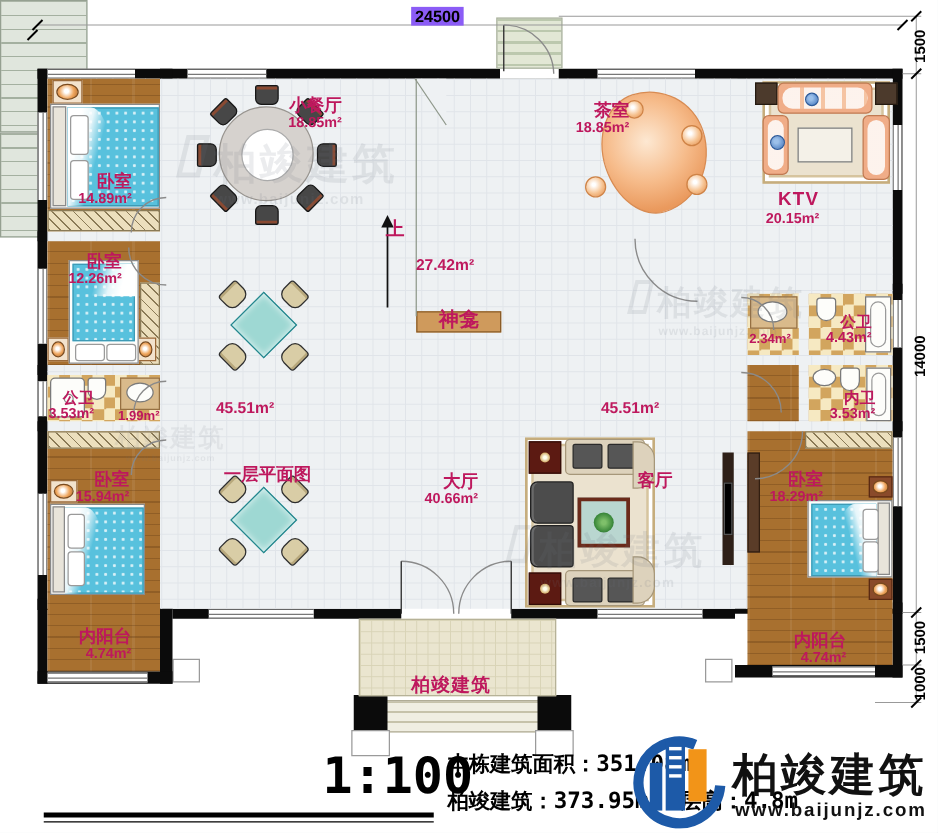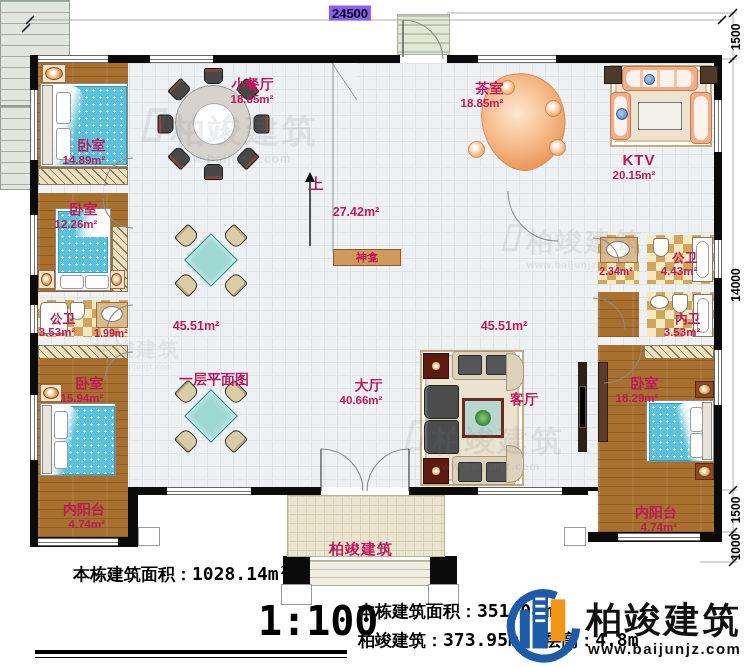--- a/index.html
+++ b/index.html
@@ -399,25 +399,25 @@
   <div class="room-label" style="left:504px;top:326px;">
       <span class="ar" style="font-size:12.5px;">45.51m²</span>
     </div>
   <div class="room-label one" style="left:214px;top:380px;">
       <span class="nm">一层平面图</span>
     </div>
   <div class="room-label" style="left:361px;top:392px;">
       <span class="nm">大厅</span>
       <span class="ar">40.66m²</span>
     </div>
-  <div class="room-label one" style="left:524px;top:400px;">
+  <div class="room-label one" style="left:524px;top:385px;">
       <span class="nm">客厅</span>
     </div>
   <div class="room-label" style="left:367px;top:257px;">
-      <span class="nm" style="font-size:11px;">神龛</span>
+      <span class="nm" style="font-size:16px;">神龛</span>
     </div>
   <div class="room-label" style="left:316px;top:184px;">
       <span class="nm" style="font-size:15px;">上</span>
     </div>
   <div class="room-label" style="left:616px;top:272px;">
       <span class="ar" style="font-size:10.5px;">2.34m²</span>
     </div>
   <div class="room-label sm" style="left:679px;top:264px;">
       <span class="nm">公卫</span>
       <span class="ar">4.43m²</span>
@@ -437,23 +437,20 @@
   <div class="room-label big" style="left:361px;top:549px;">
       <span class="nm">柏竣建筑</span>
     </div>
 
   <div class="dimH" style="left:350px;top:13px;">24500</div>
   <div class="dimV" style="left:736px;top:37px;">1500</div>
   <div class="dimV" style="left:736px;top:285px;">14000</div>
   <div class="dimV" style="left:736px;top:510px;">1500</div>
   <div class="dimV" style="left:736px;top:547px;">1000</div>
 
-  <div class="abs" style="left:73px;top:563px;">
-    <span class="tlabel">本栋建筑面积：</span><span class="tvalue">1028.14m²</span>
-  </div>
   <div class="scaletxt" style="left:258px;top:598px;">1:100</div>
   <div class="abs" style="left:35px;top:650px;width:312px;height:4px;background:#000;"></div>
   <div class="abs" style="left:35px;top:657px;width:312px;height:1px;background:#000;"></div>
   <div class="abs" style="left:358px;top:600px;">
     <span class="tlabel">本栋建筑面积：</span><span class="tvalue">351.08m²</span>
   </div>
   <div class="abs" style="left:358px;top:629px;">
     <span class="tlabel">柏竣建筑：</span><span class="tvalue">373.95m²</span>
     <span class="tlabel" style="margin-left:10px;">层高：</span><span class="tvalue">4.8m</span>
   </div>

